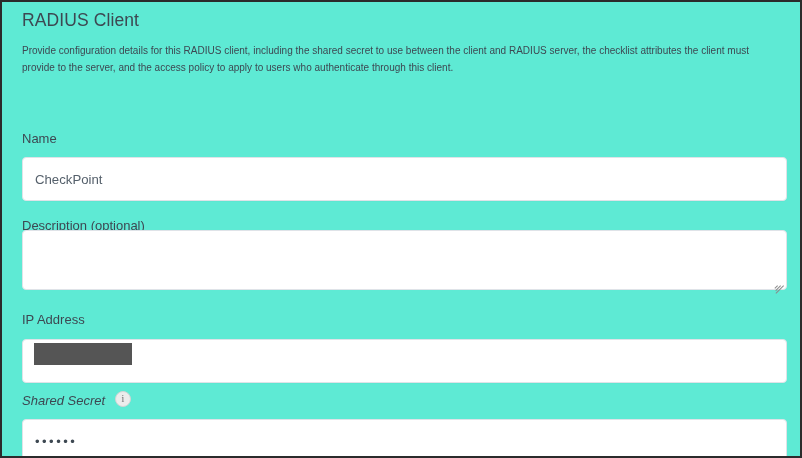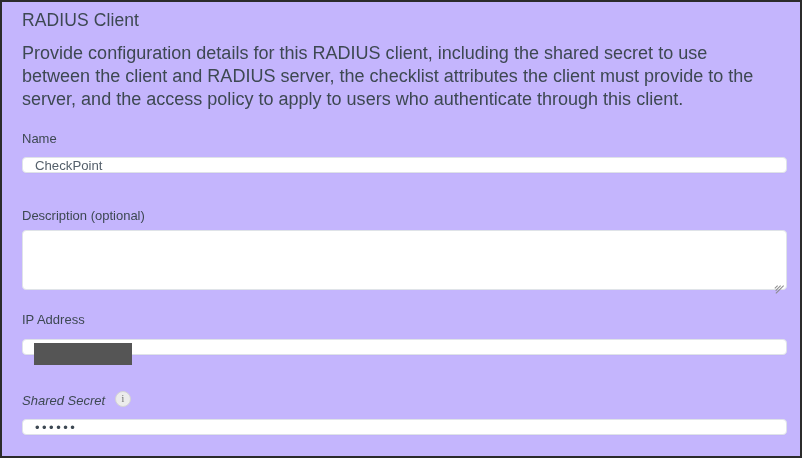--- a/index.html
+++ b/index.html
@@ -22,21 +22,21 @@
     overflow: hidden;
   }
 
   .panel {
     position: absolute;
     left: 0;
     top: 0;
     width: 798px;
     height: 454px;
     box-sizing: border-box;
-    background: #c4b5fd;
+    background: #5eead4;
     padding: 0 32px;
     overflow: hidden;
   }
 
   .page-title {
     position: absolute;
     left: 20px;
     top: 6px;
     font-size: 17.5px;
     line-height: 24px;
@@ -44,37 +44,37 @@
     font-weight: 400;
     letter-spacing: 0.1px;
     white-space: nowrap;
   }
 
   .description {
     position: absolute;
     left: 20px;
     top: 40px;
     width: 742px;
-    font-size: 18px;
-    line-height: 23px;
+    font-size: 10px;
+    line-height: 17px;
     color: #3d4852;
     letter-spacing: 0.01px;
   }
 
   .field-label {
     position: absolute;
     left: 20px;
     font-size: 13px;
     line-height: 16px;
     color: #3d4852;
     white-space: nowrap;
   }
 
   .label-name      { top: 129px; }
-  .label-desc      { top: 206px; }
+  .label-desc      { top: 216px; }
   .label-ip        { top: 310px; }
   .label-secret    { top: 391px; font-style: italic; }
 
   .info-icon {
     position: absolute;
     left: 113px;
     top: 389px;
     width: 16px;
     height: 16px;
     border-radius: 50%;
@@ -86,21 +86,21 @@
     line-height: 14px;
     text-align: center;
     font-style: normal;
     font-family: "Liberation Serif", serif;
   }
 
   .text-input {
     position: absolute;
     left: 20px;
     width: 765px;
-    height: 16px;
+    height: 44px;
     box-sizing: border-box;
     background: #ffffff;
     border: 1px solid #dfe3e8;
     border-radius: 4px;
     font-family: "Liberation Sans", sans-serif;
     font-size: 13.2px;
     color: #55606b;
     padding: 0 12px;
     outline: none;
     box-shadow: 0 1px 0 rgba(0,0,0,0.01);

